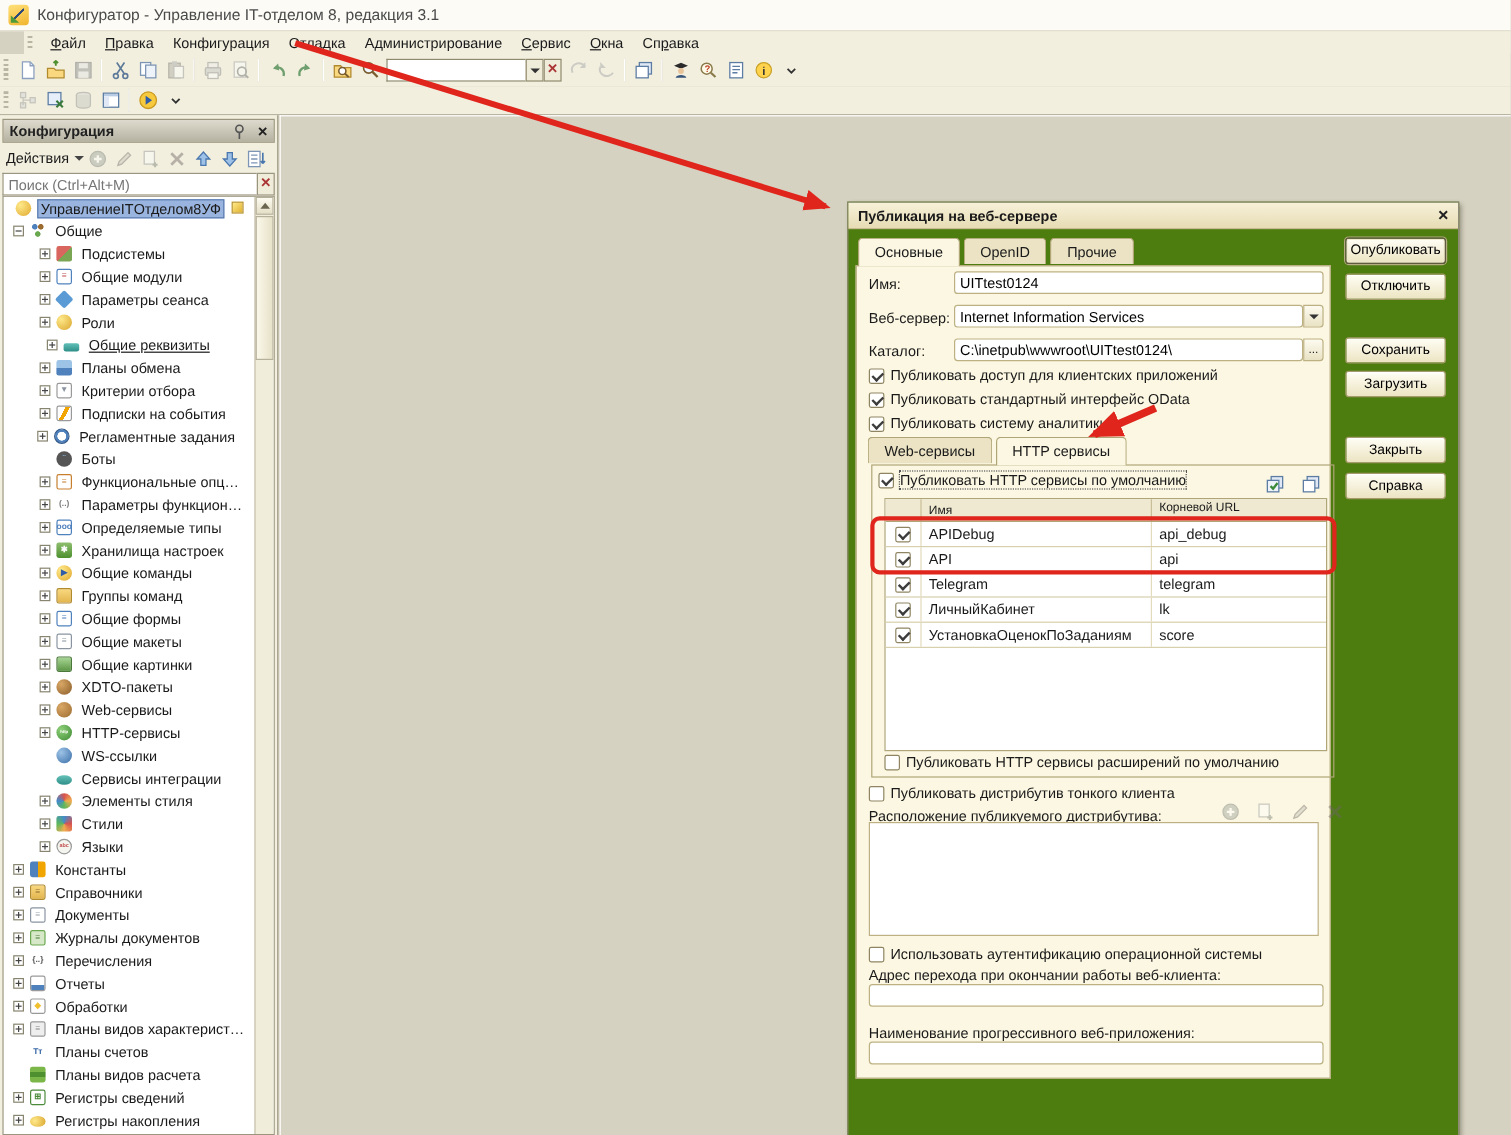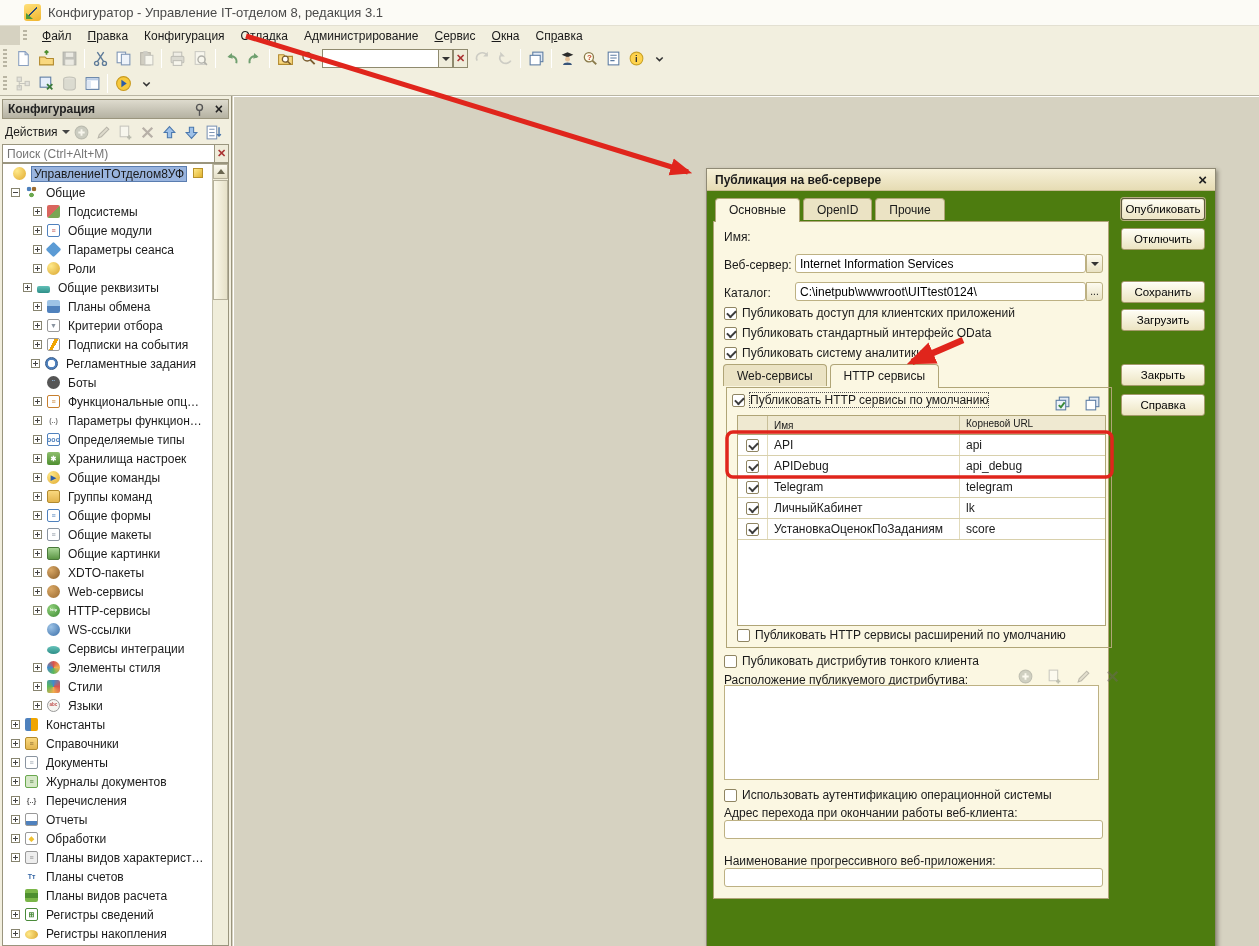--- a/index.html
+++ b/index.html
@@ -3,21 +3,21 @@
 <meta charset="utf-8">
 <style>
   * { margin:0; padding:0; box-sizing:border-box; }
   html,body { width:1259px; height:946px; }
   body { position:relative; overflow:hidden; background:#d6d2c1;
          font-family:"Liberation Sans",sans-serif; font-size:12px; color:#1a1a1a; }
 
   
   .titlebar { position:absolute; left:0; top:0; width:1259px; height:26px;
               background:#fcfbf6; display:flex; align-items:center; gap:7px;
-              padding-left:24px; color:#4a4a4a; font-size:13px; border-bottom:1px solid #e3e0d2;}
+              padding-left:7px; color:#4a4a4a; font-size:13px; border-bottom:1px solid #e3e0d2;}
   .appicon { width:17px; height:17px; border-radius:3px;
              background:linear-gradient(160deg,#ffe07a,#f0b52e); position:relative; flex:none;}
   .appicon::before { content:""; position:absolute; left:3px; top:3px; width:10px; height:10px;
              background:linear-gradient(135deg,transparent 46%,#2d4a7a 46% 58%,transparent 58%);}
   .appicon::after { content:""; position:absolute; left:2px; bottom:2px;
              border-left:7px solid #4e9a3a; border-top:6px solid transparent;}
   .menubar { position:absolute; left:0; top:26px; width:1259px; height:19px;
              background:#f2efdf; display:flex; align-items:center; padding-left:14px;margin-left:20px;}
   .menubar .mi { padding:1px 8px; cursor:default; }
   .toolbar { position:absolute; left:0; width:1259px; background:#f2efdf;
@@ -421,21 +421,21 @@
       <div class="trow" style="padding-left: 30px;">
         <span class="exp plus"></span>
         <span class="ti" style="background: rgb(91, 155, 213); transform: rotate(45deg) scale(0.85);"></span>
         <span class="tl">Параметры сеанса</span>
       </div>
       <div class="trow" style="padding-left: 30px;">
         <span class="exp plus"></span>
         <span class="ti" style="background: radial-gradient(circle at 4px 4px, rgb(255, 233, 138), rgb(217, 165, 46)); border-radius: 50%;"></span>
         <span class="tl">Роли</span>
       </div>
-      <div class="trow" style="padding-left: 20px;">
+      <div class="trow" style="padding-left: 36px; text-decoration: underline;">
         <span class="exp plus"></span>
         <span class="ti" style="background: linear-gradient(rgb(98, 192, 184), rgb(46, 143, 136)); height: 7px; margin-top: 3px;"></span>
         <span class="tl">Общие реквизиты</span>
       </div>
       <div class="trow" style="padding-left: 30px;">
         <span class="exp plus"></span>
         <span class="ti" style="background: linear-gradient(rgb(157, 195, 230) 50%, rgb(79, 129, 189) 50%);"></span>
         <span class="tl">Планы обмена</span>
       </div>
       <div class="trow" style="padding-left: 30px;">
@@ -621,20 +621,21 @@
     <span class="dlg-x">×</span>
   </div>
   <div class="tabs" id="mainTabs">
       <span class="tab on">Основные</span>
       <span class="tab">OpenID</span>
       <span class="tab">Прочие</span>
     </div>
   <div class="tabpage">
 
     <span class="fld-label" style="top:8px">Имя:</span>
+    <input class="tin" style="left: 81px; top: 4px; width: 308px;" readonly="" value="UITtest0124">
     <span class="fld-label" style="top:36px">Веб-сервер:</span>
     <input class="tin" style="left: 81px; top: 32px; width: 291px;" readonly="" value="Internet Information Services">
     <span class="dd-btn" style="left:372px;top:32px">
         <span class="caret"></span>
       </span>
     <span class="fld-label" style="top:64px">Каталог:</span>
     <input class="tin" style="left: 81px; top: 60px; width: 291px;" readonly="" value="C:\inetpub\wwwroot\UITtest0124\">
     <span class="dd-btn" style="left:372px;top:60px;font-size:10px">...</span>
 
     <div class="cbrow" style="left:10px;top:84px">
@@ -679,29 +680,29 @@
         <div class="tbl-head">
           <span class="c c-cb"></span>
           <span class="c c-name">Имя</span>
           <span class="c c-url" style="border-right:none">Корневой URL</span>
         </div>
         <div id="tblBody">
             <div class="tbl-row">
               <span class="c-cb">
                 <span class="cb on"></span>
               </span>
-              <span class="c-name">API</span>
-              <span class="c-url">api</span>
+              <span class="c-name">APIDebug</span>
+              <span class="c-url">api_debug</span>
             </div>
             <div class="tbl-row">
               <span class="c-cb">
                 <span class="cb on"></span>
               </span>
-              <span class="c-name">APIDebug</span>
-              <span class="c-url">api_debug</span>
+              <span class="c-name">API</span>
+              <span class="c-url">api</span>
             </div>
             <div class="tbl-row">
               <span class="c-cb">
                 <span class="cb on"></span>
               </span>
               <span class="c-name">Telegram</span>
               <span class="c-url">telegram</span>
             </div>
             <div class="tbl-row">
               <span class="c-cb">

